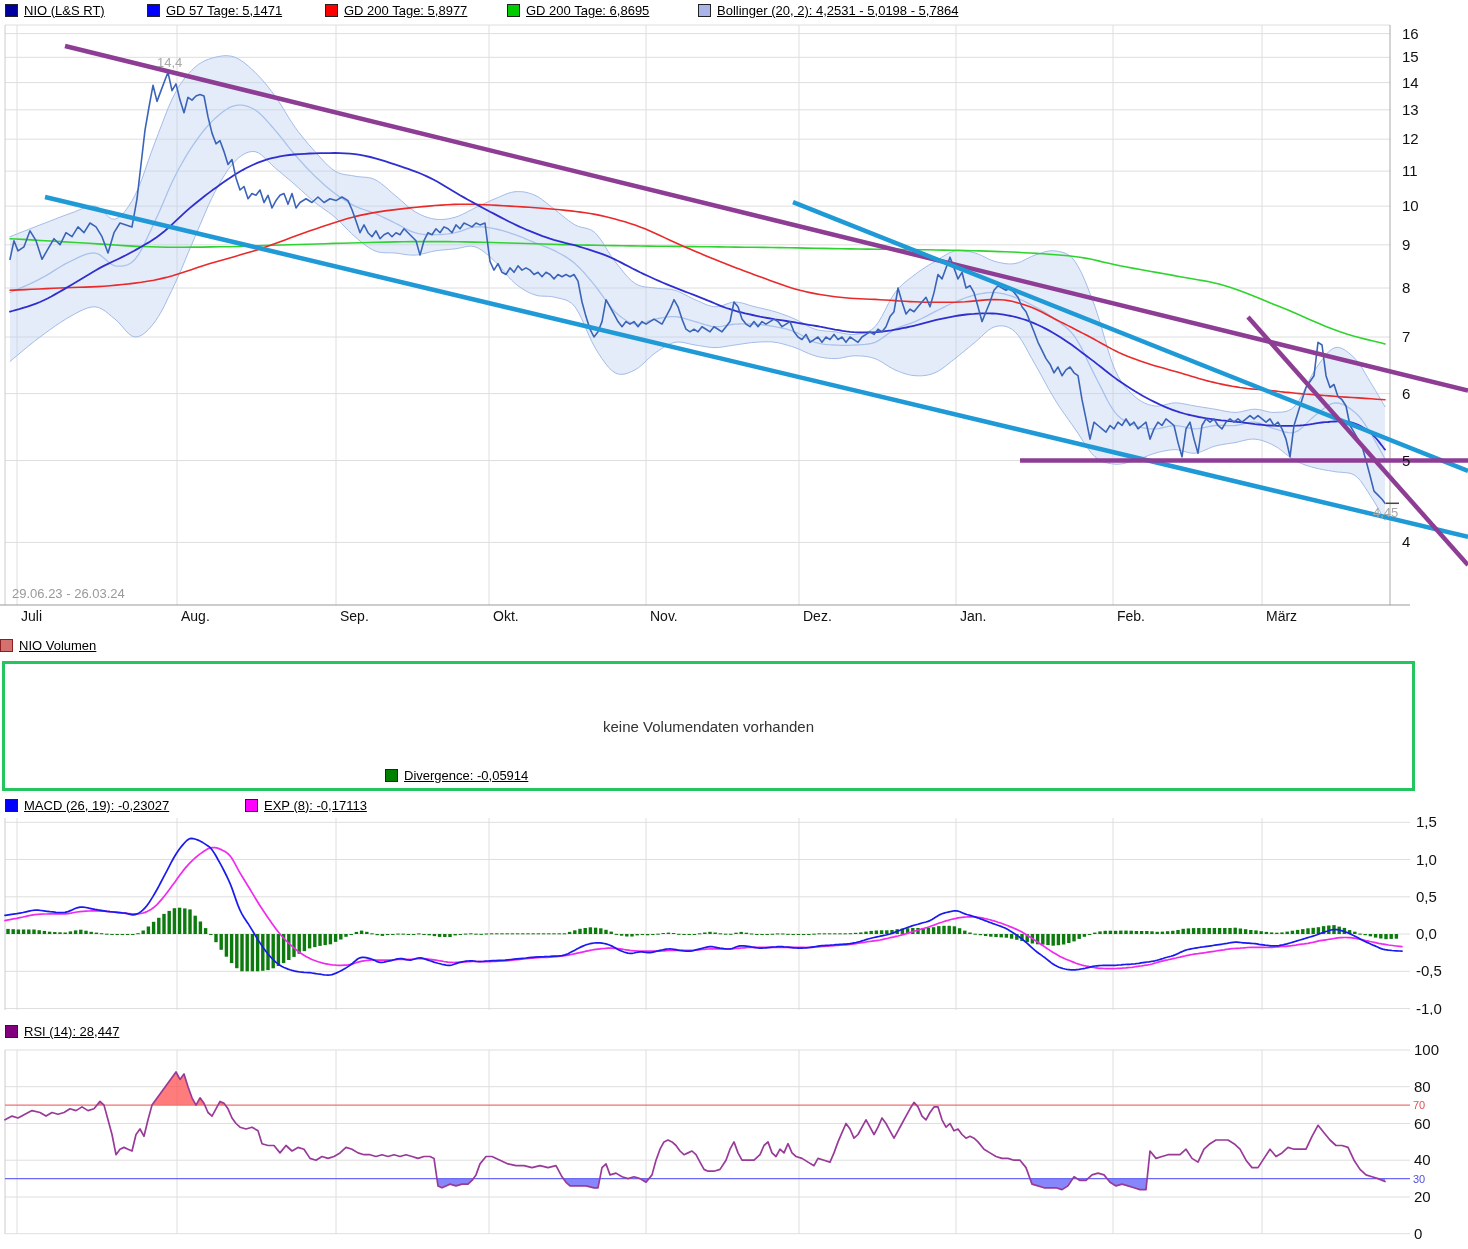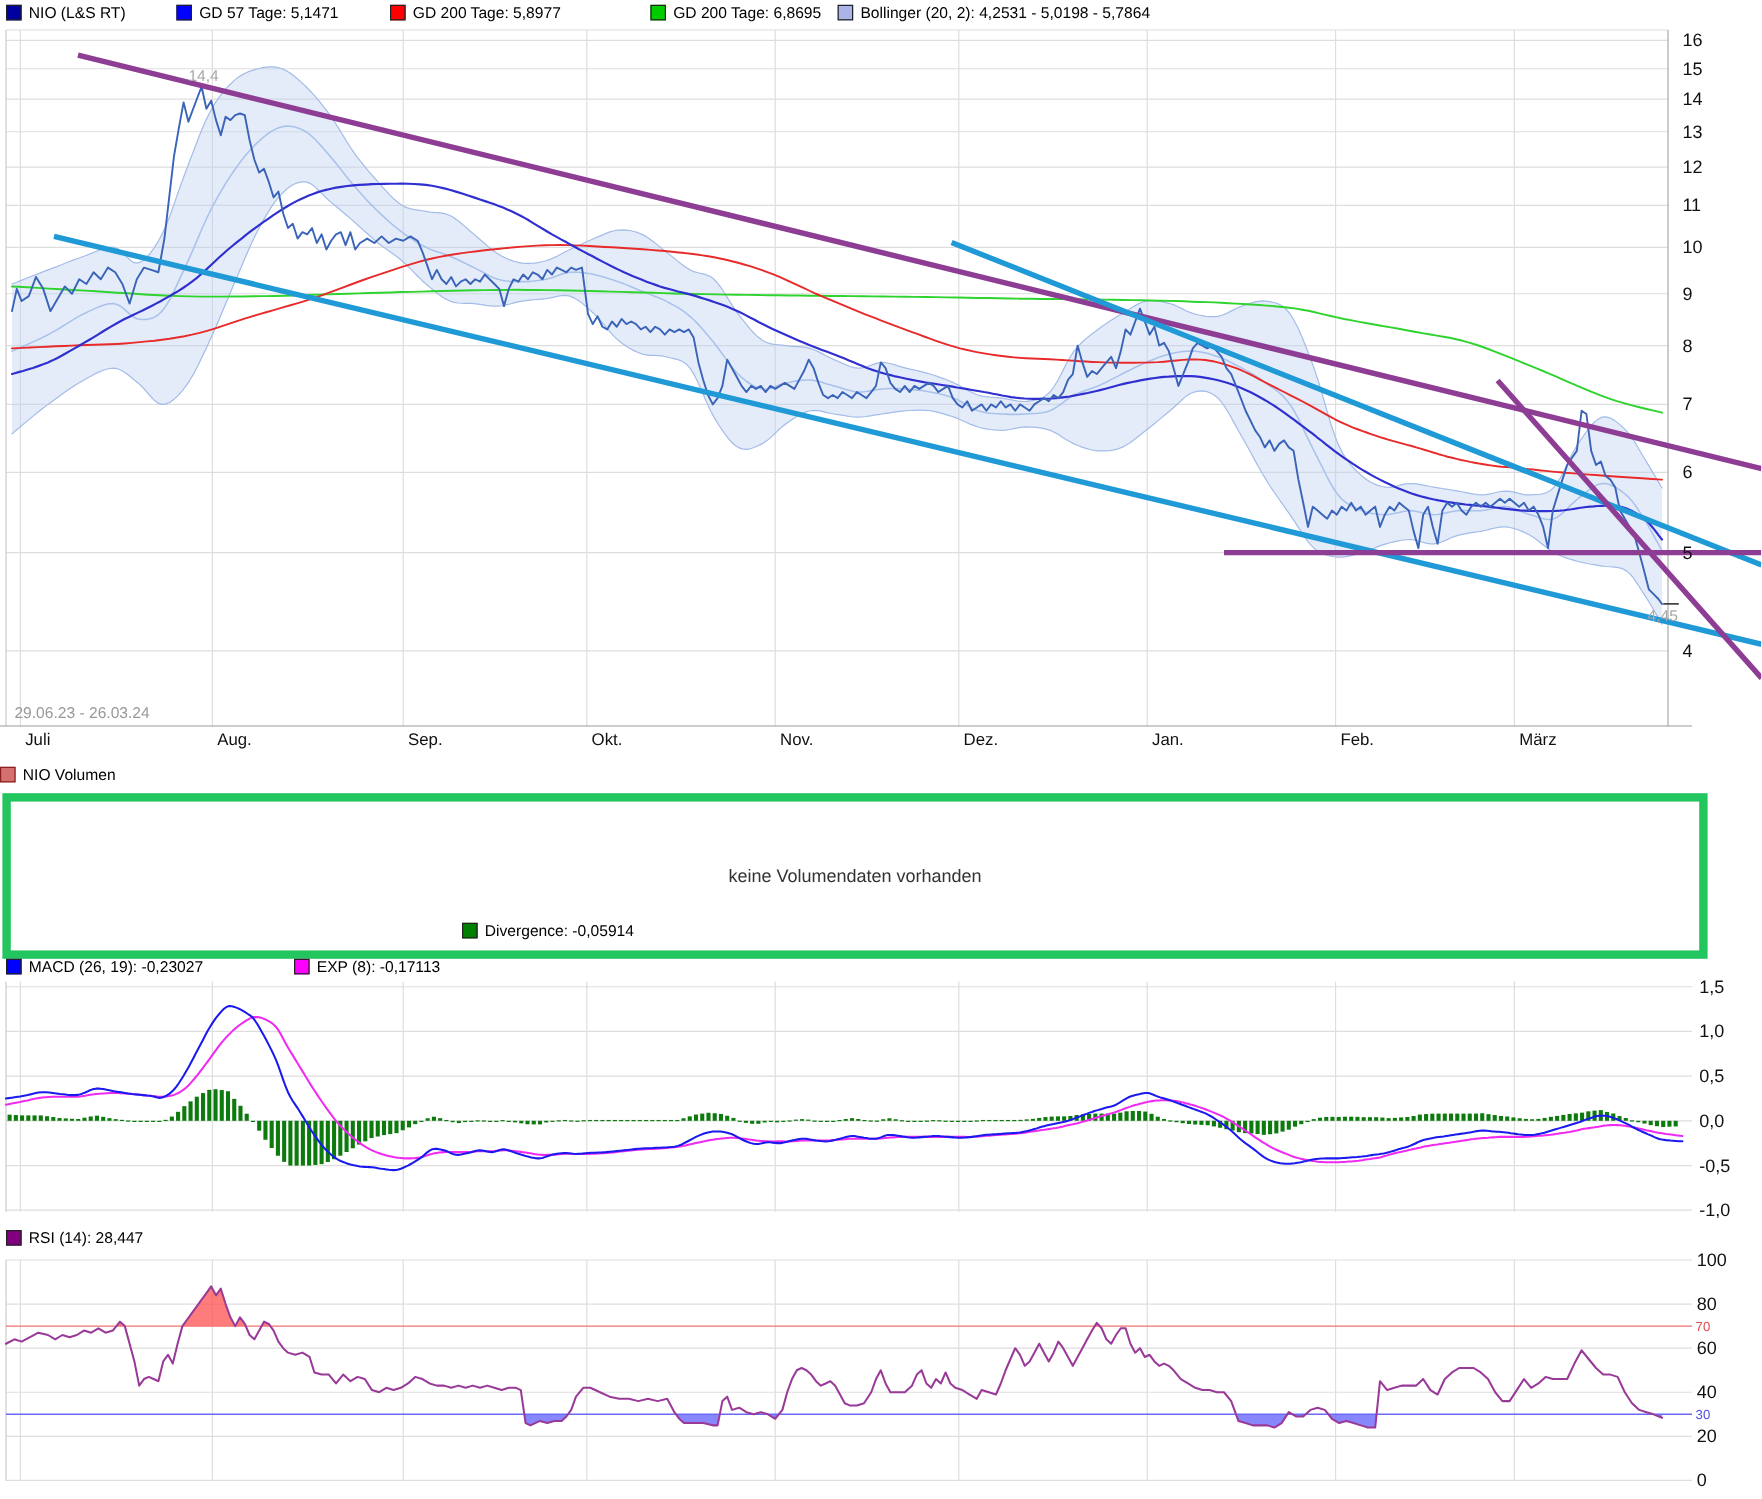--- a/index.html
+++ b/index.html
@@ -1,44 +1,44 @@
 <!DOCTYPE html>
 <html><head>
 <meta charset="utf-8">
 <style>
   html,body{margin:0;padding:0;background:#fff;}
   #page{position:relative;width:1468px;height:1249px;background:#fff;overflow:hidden;
         font-family:"Liberation Sans",sans-serif;}
   .legend-item{position:absolute;display:flex;align-items:center;height:14px;}
   .swatch{width:11px;height:11px;border:1px solid #222;margin-right:6px;flex:0 0 auto;}
-  .legend-label{font-size:13px;color:#000;white-space:nowrap;}
+  .legend-label{font-size:13px;color:#000;white-space:nowrap;text-decoration:underline;}
   svg{position:absolute;left:0;display:block;}
   #volume-box{position:absolute;left:2px;top:661px;width:1407px;height:124px;
-              border:7px solid #22c55e;display:flex;align-items:center;justify-content:center;}
+              border:3px solid #22c55e;display:flex;align-items:center;justify-content:center;}
   #volume-msg{font-size:15px;color:#333;}
 </style>
 </head>
 <body>
 
 <div id="page">
 
   <div>
     <div class="legend-item" style="left:5px;top:3px">
       <span class="swatch" style="background: rgb(0, 0, 160);"></span>
       <span class="legend-label">NIO (L&amp;S RT)</span>
     </div>
     <div class="legend-item" style="left:147px;top:3px">
       <span class="swatch" style="background: rgb(0, 0, 255);"></span>
       <span class="legend-label">GD 57 Tage: 5,1471</span>
     </div>
     <div class="legend-item" style="left:325px;top:3px">
       <span class="swatch" style="background: rgb(255, 0, 0);"></span>
       <span class="legend-label">GD 200 Tage: 5,8977</span>
     </div>
-    <div class="legend-item" style="left:542px;top:3px">
+    <div class="legend-item" style="left:507px;top:3px">
       <span class="swatch" style="background: rgb(0, 204, 0);"></span>
       <span class="legend-label">GD 200 Tage: 6,8695</span>
     </div>
     <div class="legend-item" style="left:698px;top:3px">
       <span class="swatch" style="background: rgb(170, 180, 232);"></span>
       <span class="legend-label">Bollinger (20, 2): 4,2531 - 5,0198 - 5,7864</span>
     </div>
   </div>
 
   <svg id="main-svg" width="1468" height="610" viewBox="0 20 1468 610" style="top:20px">

